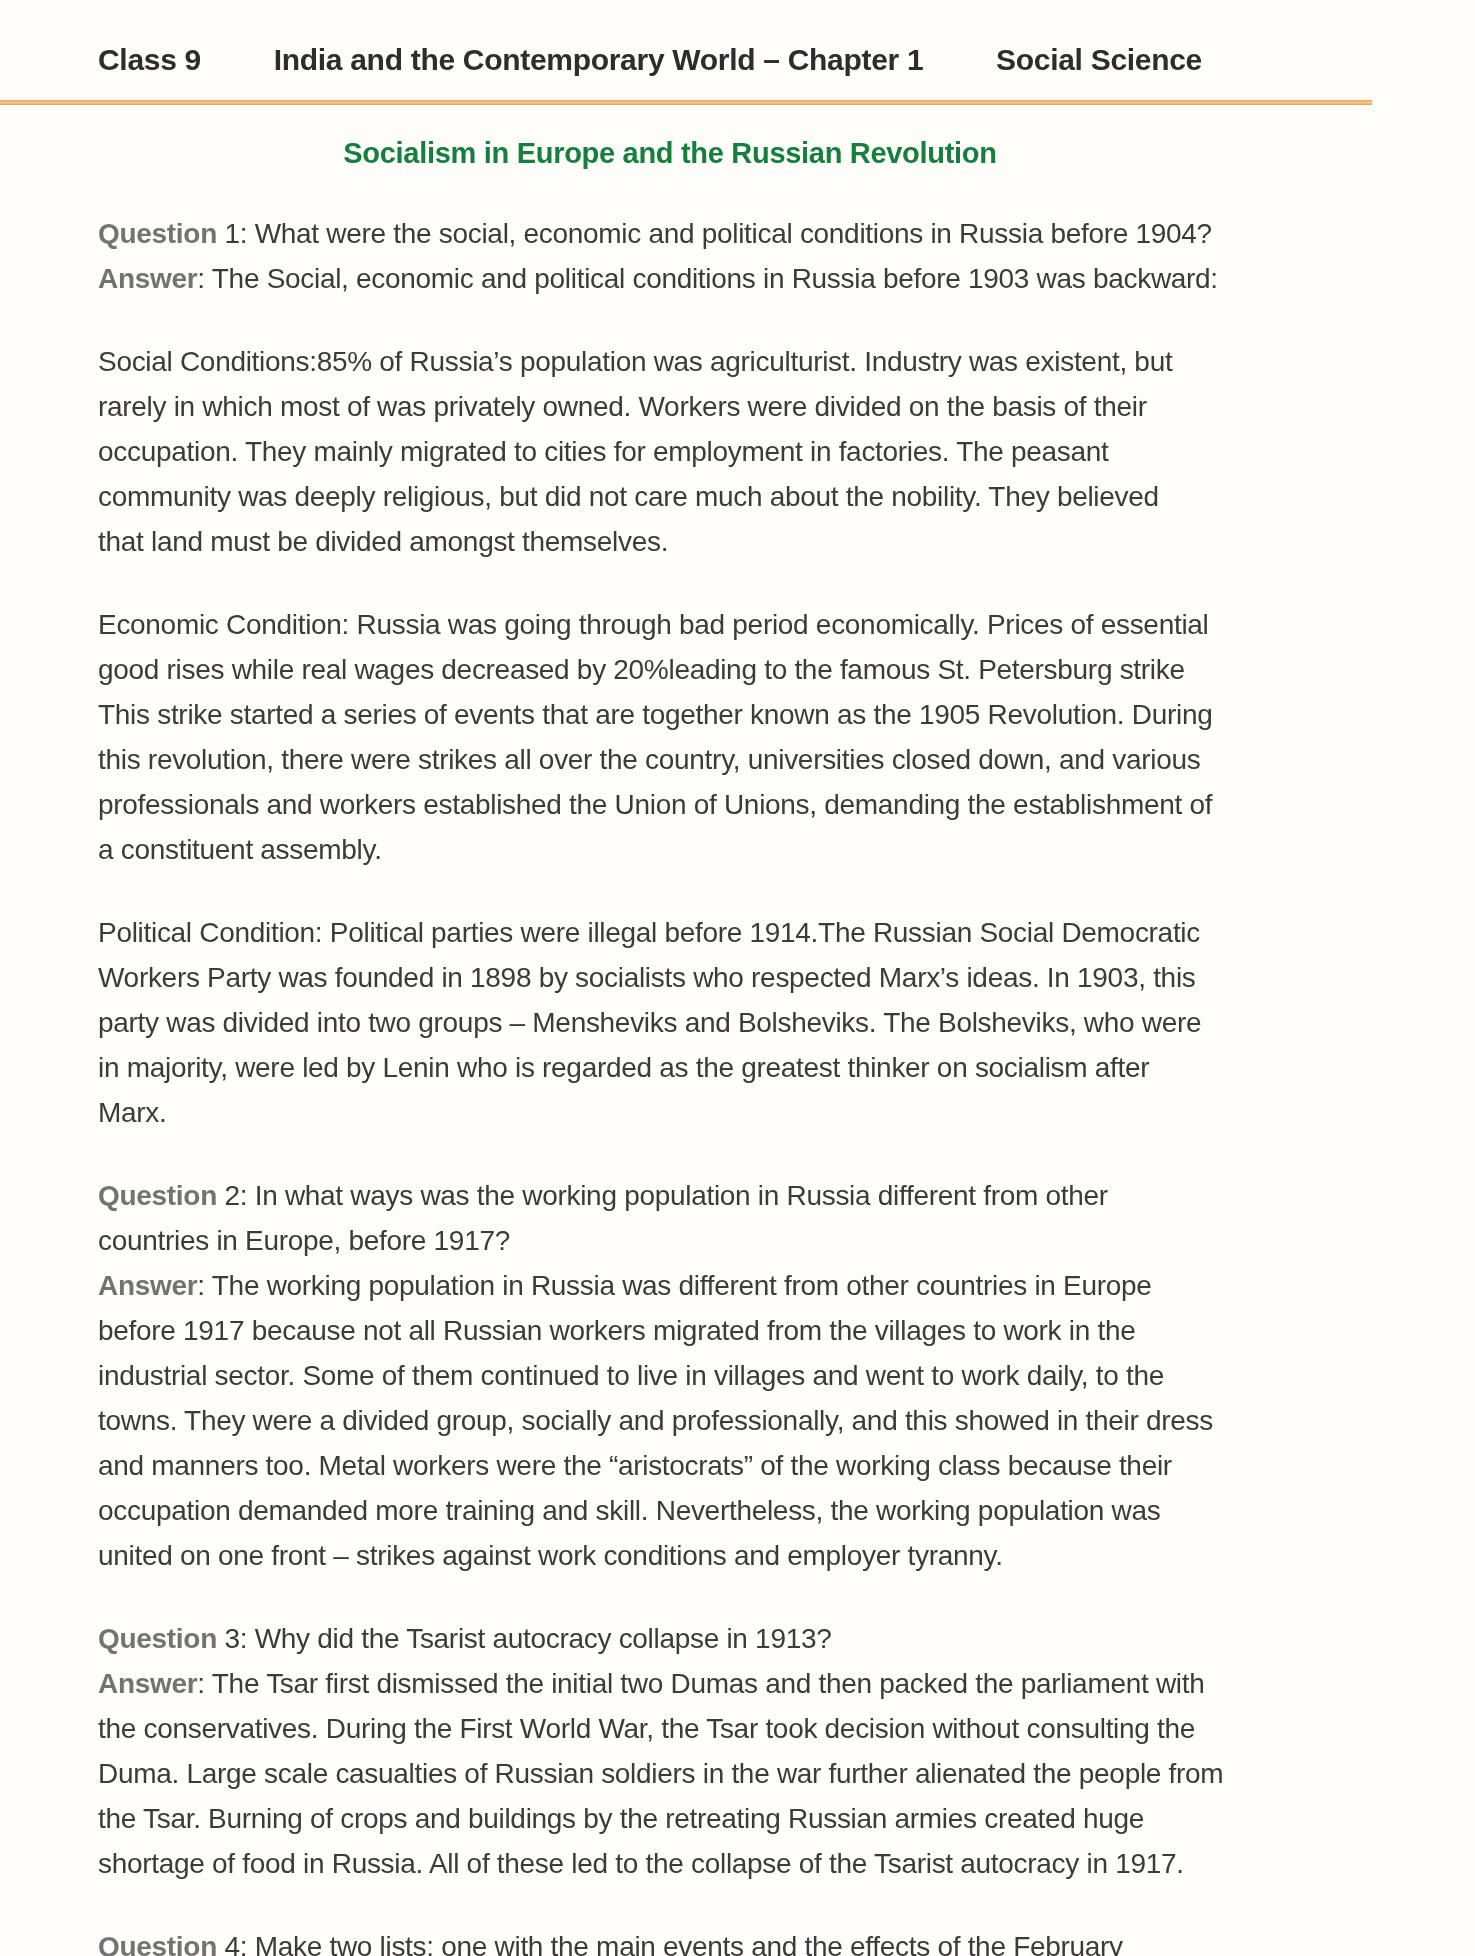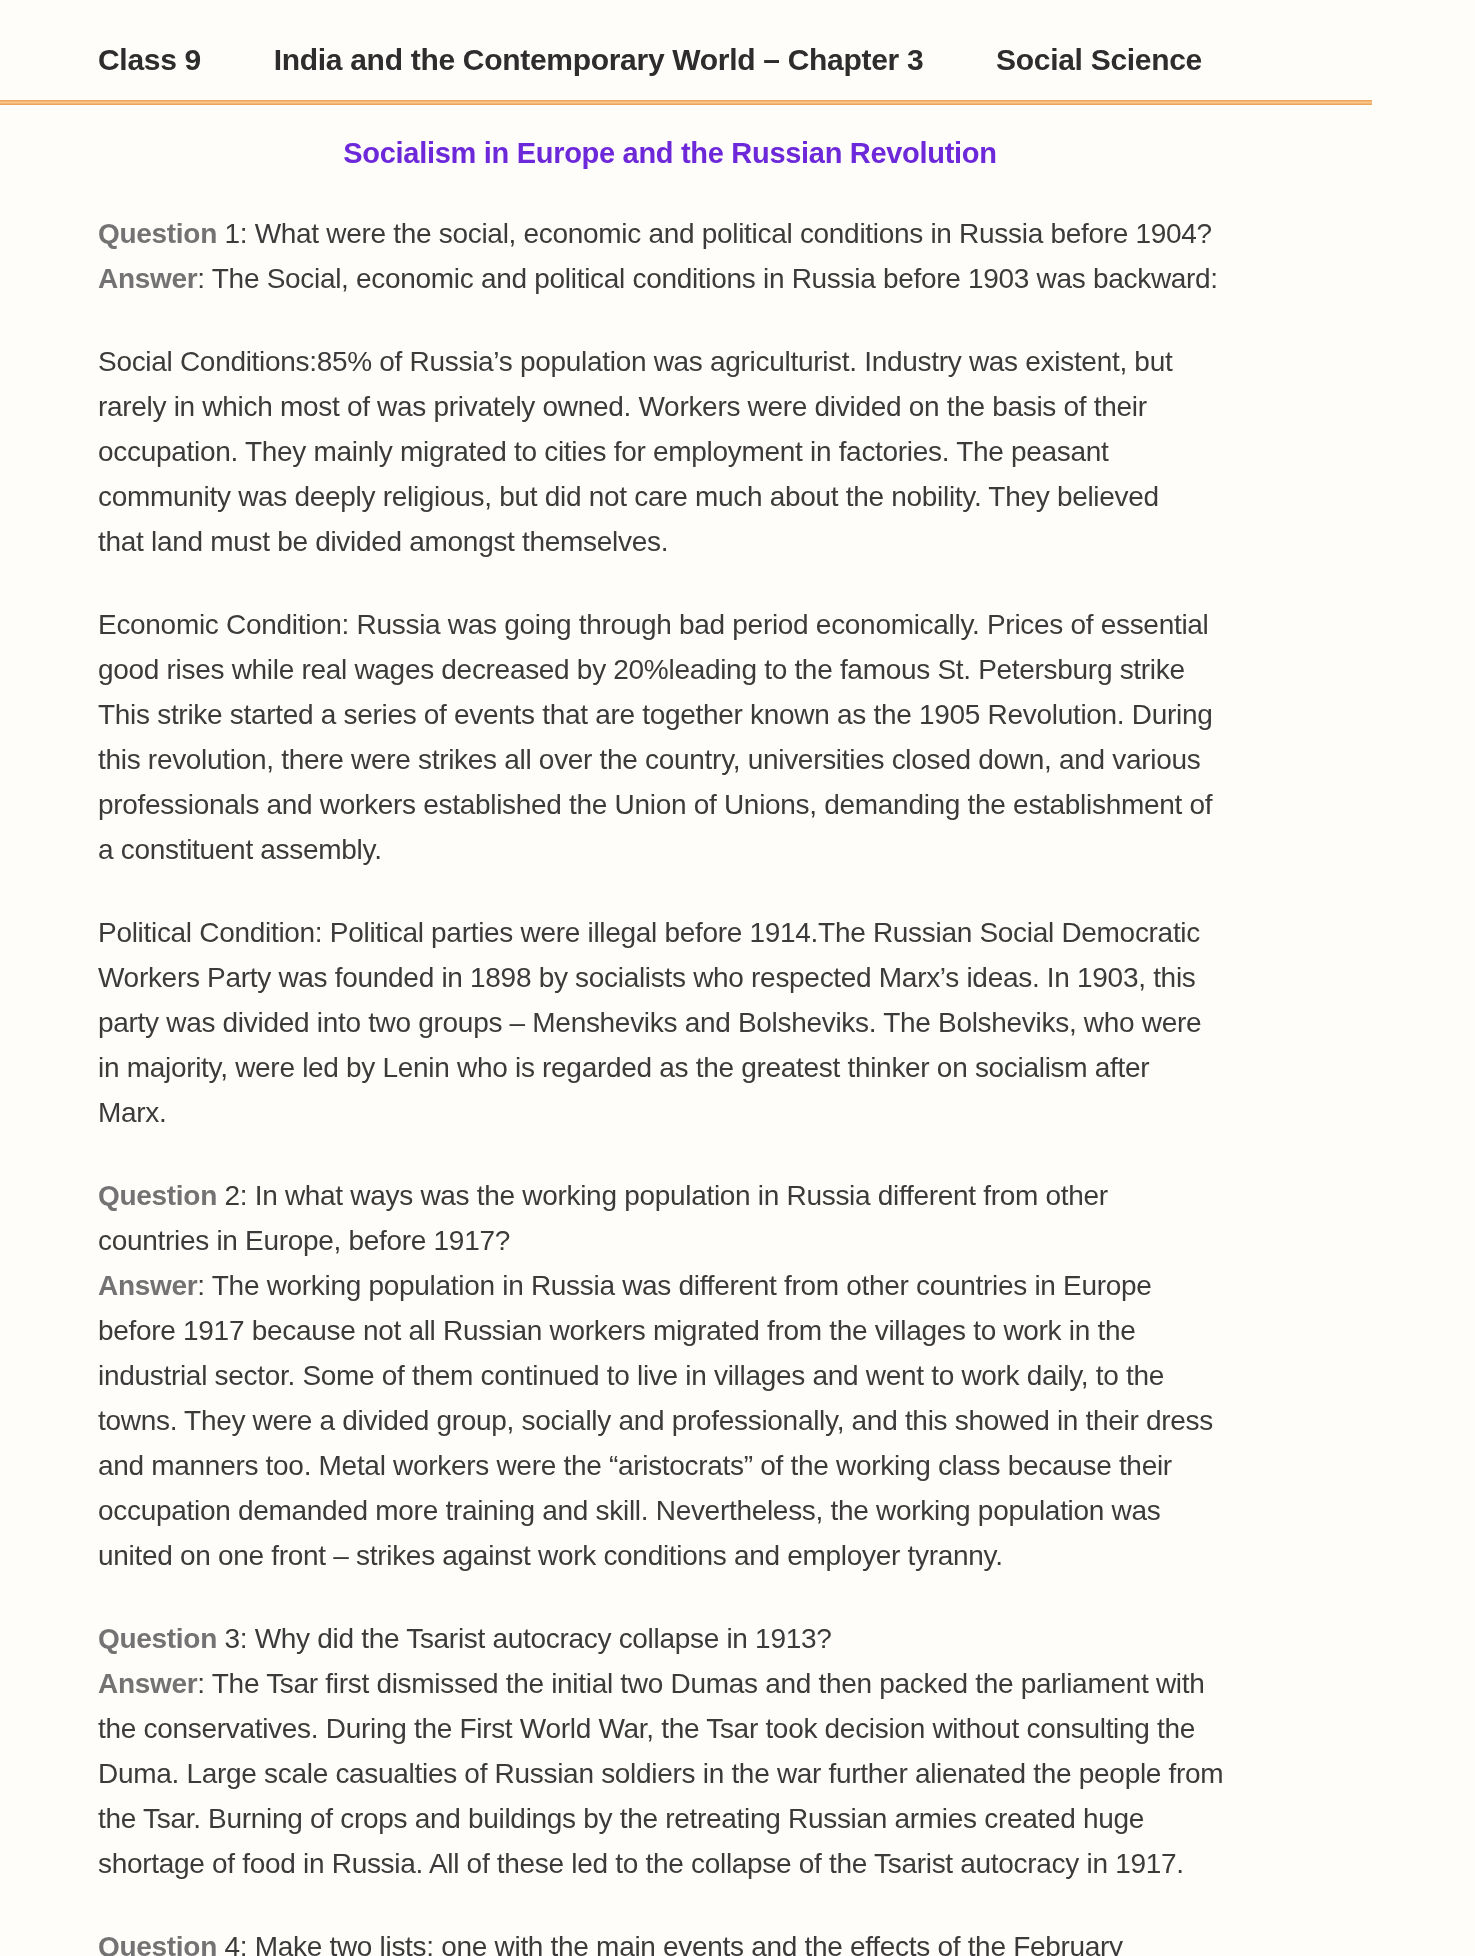--- a/index.html
+++ b/index.html
@@ -40,35 +40,35 @@
     line-height: 45px;
     color: #3b3b3b;
     letter-spacing: -0.3px;
   }
   .title {
     margin: 28px 100px 0 0;
     text-align: center;
     font-size: 29px;
     line-height: 40px;
     font-weight: 700;
-    color: #6d28d9;
+    color: #15803d;
   }
   .content p { margin: 38px 0 0 0; }
   .content p.a-line { margin: 0; }
   .lbl { font-weight: 700; color: #737373; }
   .txt, .para-text { white-space: pre-line; }
 </style>
 </head>
 <body>
 
 <div class="page">
 
   <div class="header">
     <span>Class 9</span>
-    <span>India and the Contemporary World – Chapter 3</span>
+    <span>India and the Contemporary World – Chapter 1</span>
     <span>Social Science</span>
   </div>
 
   <div class="rule" style="background: linear-gradient(rgb(236, 156, 78) 0%, rgb(248, 199, 142) 50%, rgb(236, 156, 78) 100%);"></div>
 
   <div class="content">
 
     <div class="title">Socialism in Europe and the Russian Revolution</div>
 
     <p class="q-line"><b class="lbl">Question</b><span class="txt"> 1: What were the social, economic and political conditions in Russia before 1904?</span></p>

